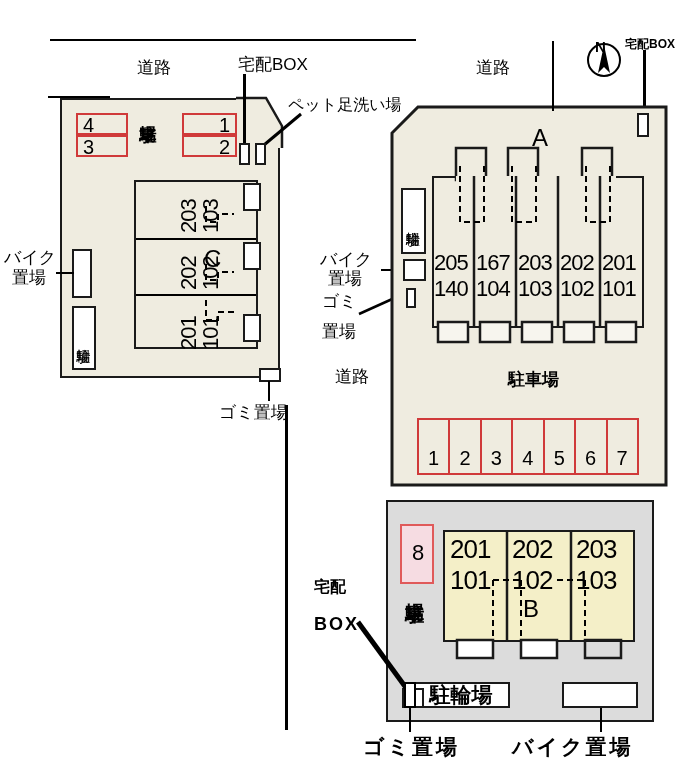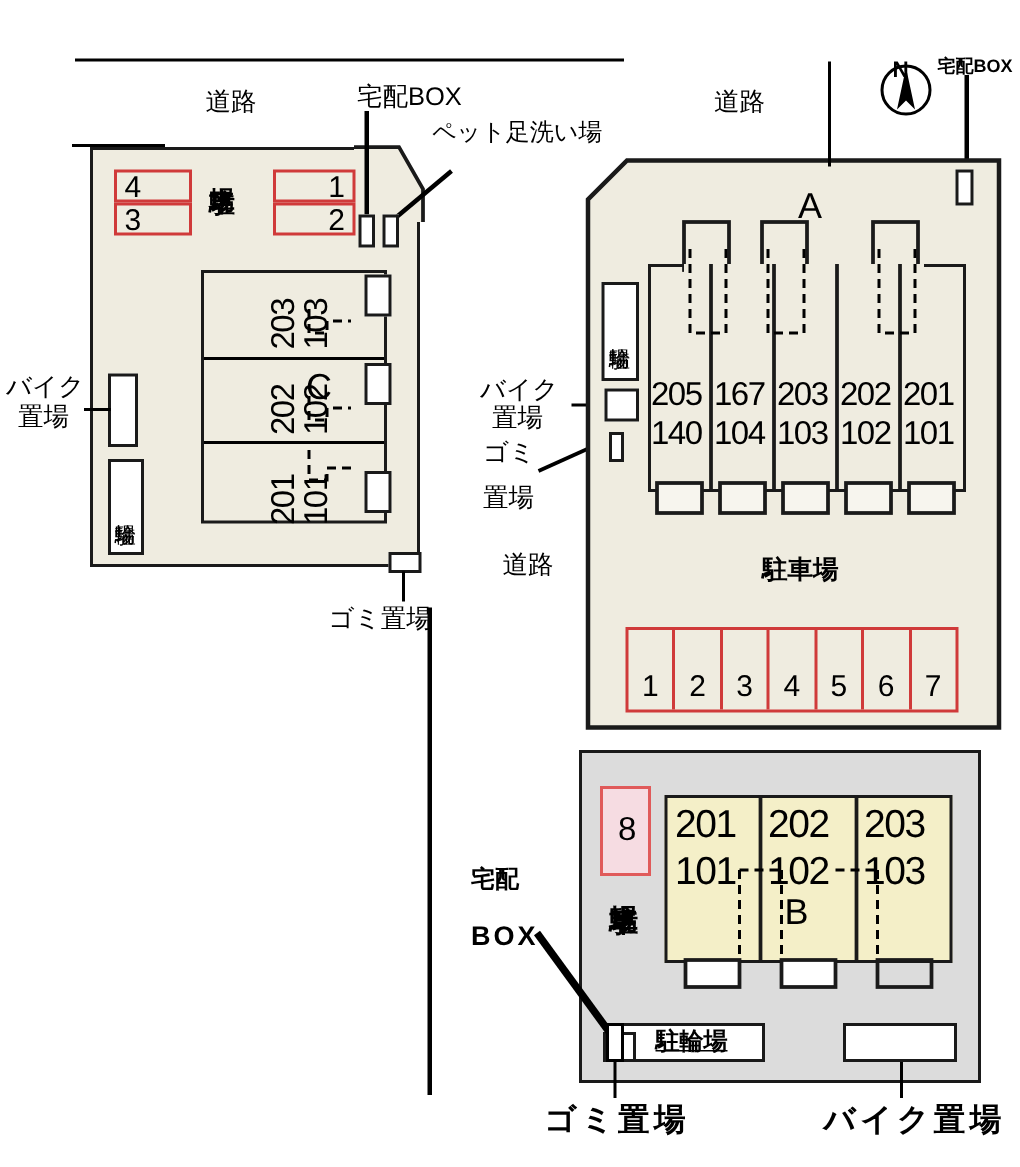--- a/index.html
+++ b/index.html
@@ -76,21 +76,21 @@
     <span class="abs num" style="right:5px;top:-1px;">1</span>
   </div>
   <div class="abs red-box" style="left:182px;top:135px;width:55px;height:22px;">
     <span class="abs num" style="right:5px;top:-1px;">2</span>
   </div>
 
   <div class="abs lbl" style="left:238px;top:55px;font-size:17px;">宅配BOX</div>
   <div class="abs blk-line" style="left:243px;top:74px;width:3px;height:69px;"></div>
   <div class="abs white-box" style="left:239px;top:143px;width:11px;height:22px;"></div>
 
-  <div class="abs lbl" style="left:288px;top:80px;font-size:16px;">ペット足洗い場</div>
+  <div class="abs lbl" style="left:288px;top:96px;font-size:16px;">ペット足洗い場</div>
   <div class="abs" style="left:255px;top:112px;width:48px;height:40px;">
     <svg width="48" height="40" viewBox="0 0 48 40">
         <line x1="46" y1="2" x2="3" y2="38" stroke="#000" stroke-width="3"></line>
       </svg>
   </div>
   <div class="abs white-box" style="left:255px;top:143px;width:11px;height:22px;"></div>
 
   <div class="abs white-box" style="left:72px;top:249px;width:20px;height:49px;"></div>
   <div class="abs lbl" style="left:4px;top:248px;">バイク</div>
   <div class="abs lbl" style="left:12px;top:268px;">置場</div>
@@ -294,37 +294,37 @@
 
   <div class="abs" style="left:443px;top:638px;width:192px;height:22px;">
     <svg width="192" height="22" viewBox="0 0 192 22" preserveAspectRatio="none">
       <rect x="14" y="2" width="36" height="18" fill="#ffffff" stroke="#1a1a1a" stroke-width="2.5"></rect>
       <rect x="78" y="2" width="36" height="18" fill="#ffffff" stroke="#1a1a1a" stroke-width="2.5"></rect>
       <rect x="142" y="2" width="36" height="18" fill="#1a1a1a" stroke="#1a1a1a" stroke-width="2.5" fill-opacity="0"></rect>
     </svg>
   </div>
 
   <div class="abs white-box ctr" style="left:412px;top:682px;width:98px;height:26px;">
-    <span class="lbl-b" style="font-size:16px;text-decoration:underline;">駐輪場</span>
+    <span class="lbl-b" style="font-size:21px;">駐輪場</span>
   </div>
 
   <div class="abs white-box" style="left:402px;top:688px;width:22px;height:20px;"></div>
 
   <div class="abs white-box" style="left:562px;top:682px;width:76px;height:26px;"></div>
 
   <div class="abs lbl-b" style="left:314px;top:578px;font-size:16px;">宅配</div>
   <div class="abs lbl-b" style="left:314px;top:614px;font-size:18px;letter-spacing:2px;">BOX</div>
   <div class="abs" style="left:356px;top:620px;width:62px;height:80px;">
     <svg width="62" height="80" viewBox="0 0 62 80">
         <line x1="2" y1="2" x2="56" y2="76" stroke="#000" stroke-width="5"></line>
       </svg>
   </div>
   <div class="abs" style="left:404px;top:682px;width:12px;height:26px;border:2px solid #000;background:#fff;"></div>
 
   <div class="abs blk-line" style="left:409px;top:708px;width:2px;height:24px;"></div>
   <div class="abs lbl-b" style="left:363px;top:735px;font-size:21px;letter-spacing:3px;">ゴミ置場</div>
 
   <div class="abs blk-line" style="left:600px;top:708px;width:2px;height:24px;"></div>
-  <div class="abs lbl-b" style="left:512px;top:735px;font-size:21px;letter-spacing:3px;margin-left:37px;">バイク置場</div>
+  <div class="abs lbl-b" style="left:512px;top:735px;font-size:21px;letter-spacing:3px;">バイク置場</div>
 
   <div class="abs blk-line" style="left:552px;top:41px;width:2px;height:70px;"></div>
 
 </div>
 
 </body></html>

